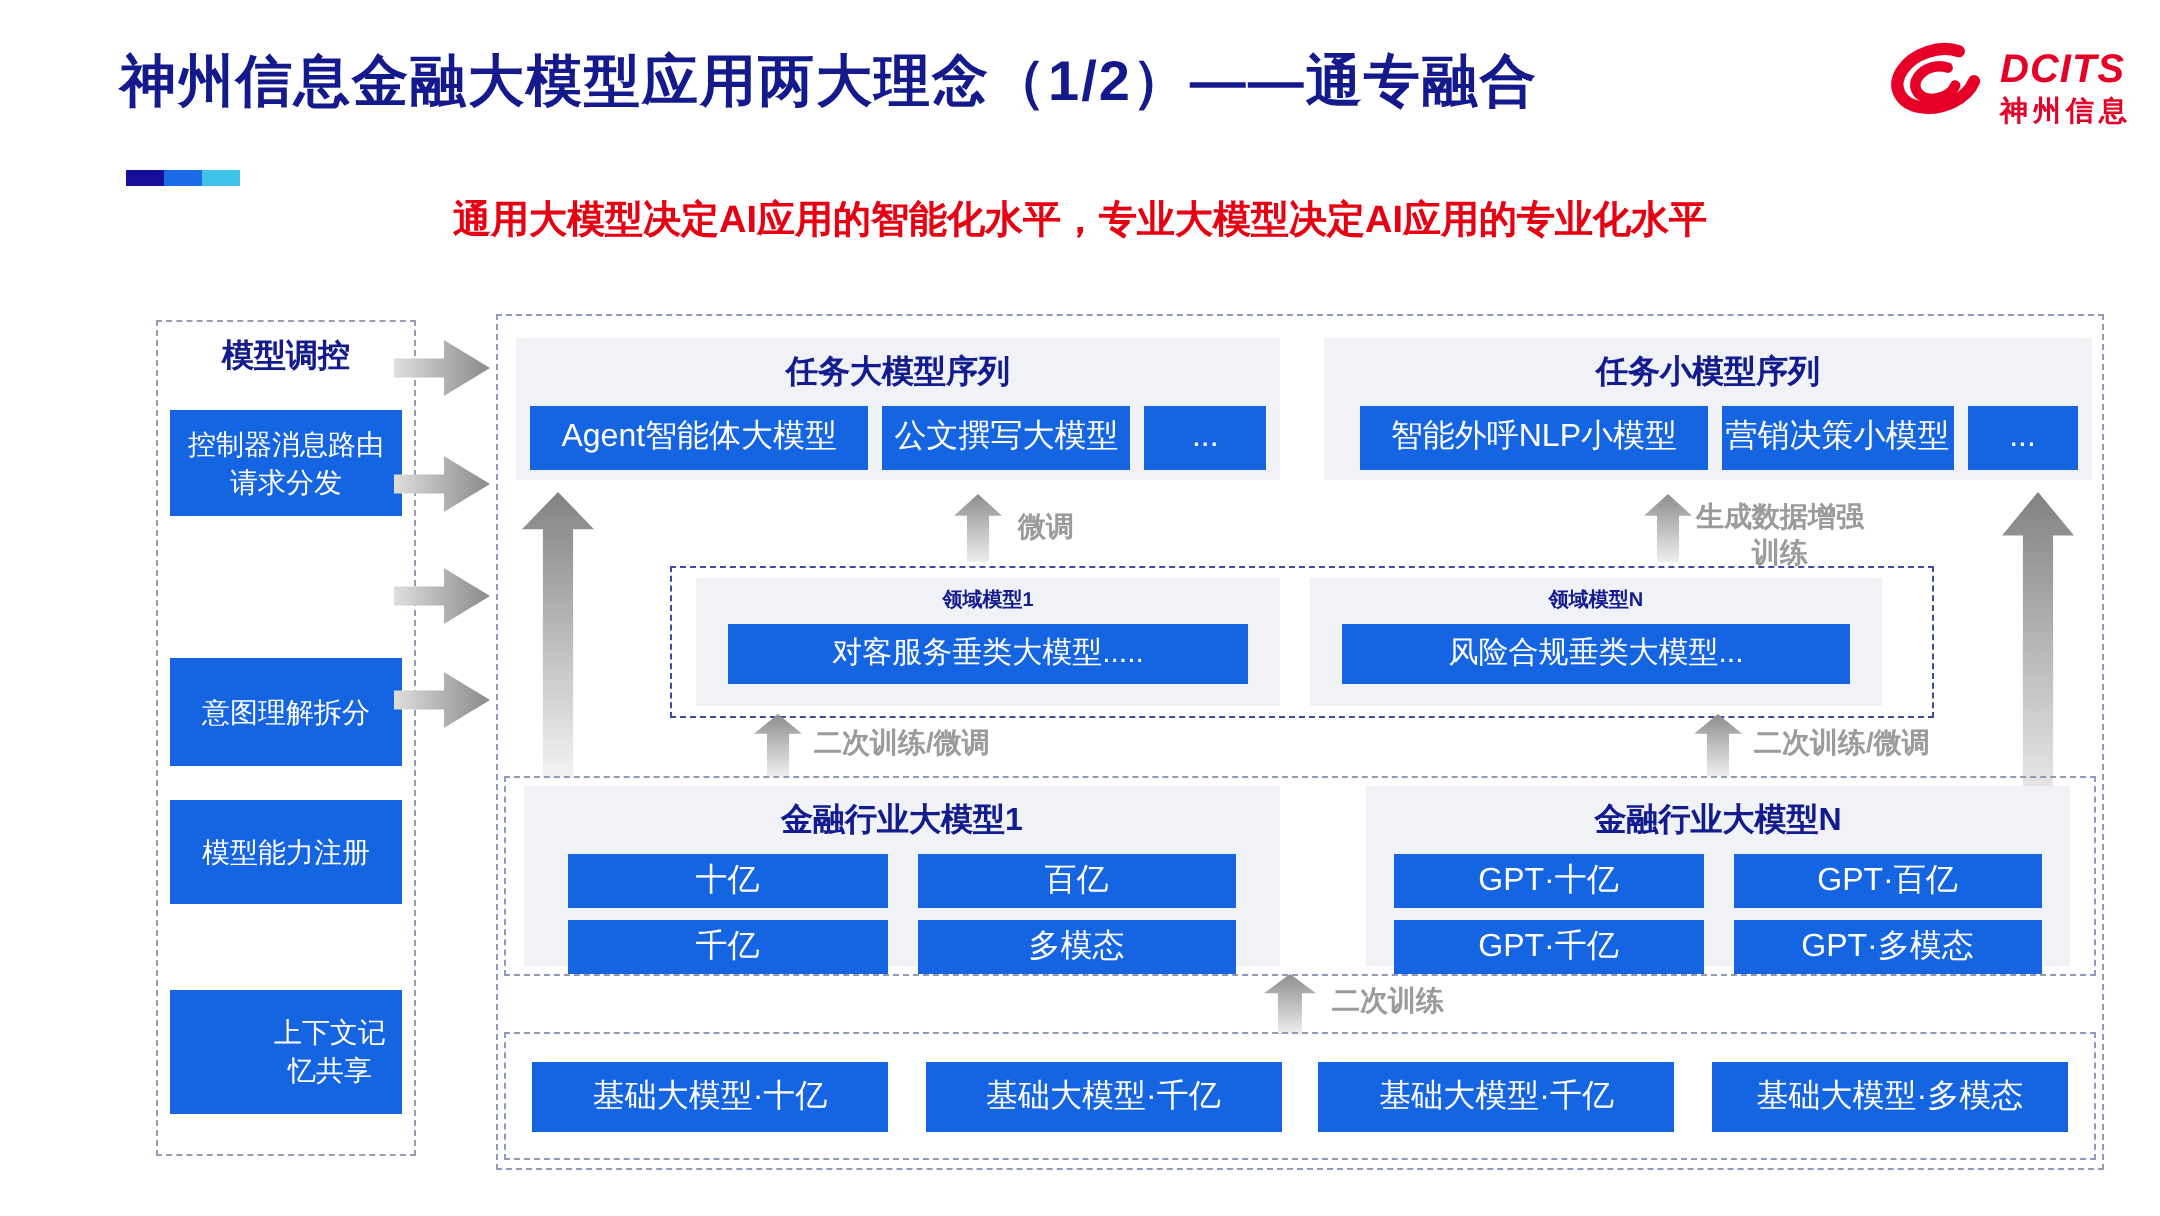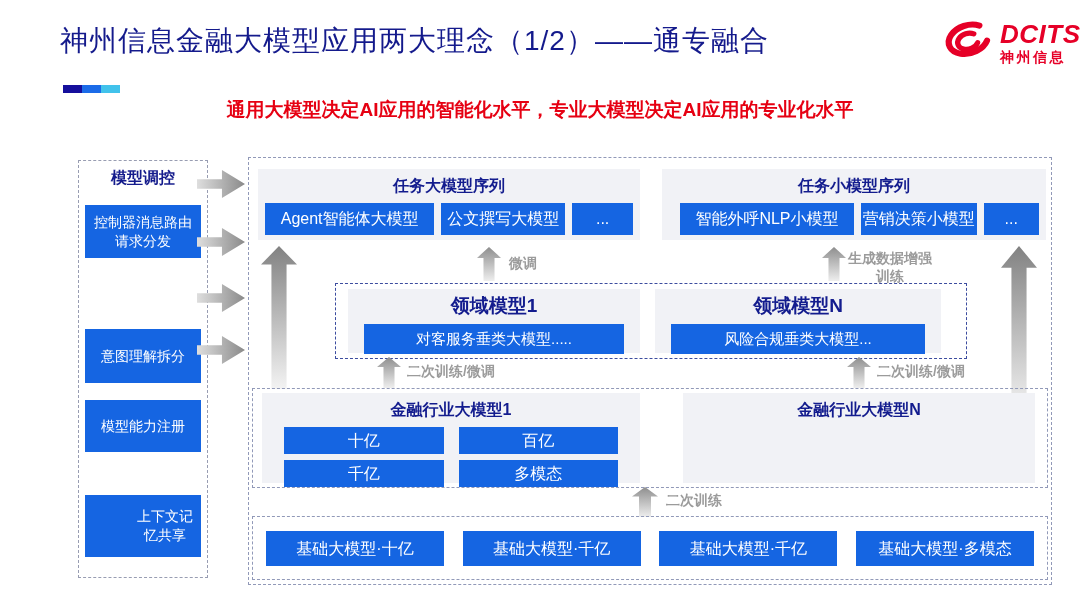--- a/index.html
+++ b/index.html
@@ -2,28 +2,28 @@
 <html><head>
 <meta charset="utf-8">
 <style>
   html,body{margin:0;padding:0;}
   body{
     width:1080px;height:608px;position:relative;background:#ffffff;
     font-family:"Liberation Sans","DejaVu Sans",sans-serif;overflow:hidden;
   }
   .abs{position:absolute;}
   
-  .slide-title{left:60px;top:22px;font-size:28px;font-weight:400;color:#141A8C;letter-spacing:1px;}
+  .slide-title{left:60px;top:22px;font-size:28px;font-weight:700;color:#141A8C;letter-spacing:1px;}
   .accent-bar{left:63px;top:85px;display:flex;height:8px;}
   .accent-bar span{display:block;width:19px;height:8px;}
   .seg1{background:#150F9C;} .seg2{background:#1B6BE8;} .seg3{background:#41C2EB;}
   .subtitle{left:0;top:97px;width:1080px;text-align:center;font-size:19px;font-weight:800;color:#E60012;}
   .logo{left:938px;top:18px;display:flex;align-items:center;gap:6px;}
   .logo-txt{display:flex;flex-direction:column;line-height:1.05;}
-  .logo-brand{color:#E60027;font-size:26px;font-weight:900;font-style:italic;letter-spacing:.5px;}
+  .logo-brand{color:#E60027;font-size:20px;font-weight:900;font-style:italic;letter-spacing:.5px;}
   .logo-cn{color:#E60027;font-size:14px;font-weight:700;letter-spacing:2.5px;margin-top:2px;}
   
   .sidebar{left:78px;top:160px;width:130px;height:418px;border:1px dashed #989DB2;box-sizing:border-box;}
   .sidebar-title{position:absolute;left:0;top:7px;width:100%;text-align:center;font-size:16px;font-weight:800;color:#141B8C;}
   .sideitem{position:absolute;left:6px;width:116px;background:#1565E2;color:#fff;font-size:14px;
     display:flex;align-items:center;justify-content:center;text-align:center;line-height:1.35;padding:2px 4px;box-sizing:border-box;}
   .si0{top:44px;height:53px;} .si1{top:142px;height:54px;margin-top:26px;} .si2{top:239px;height:52px;} .si3{top:334px;height:62px;padding-left:48px;}
   
   .arrow-right{clip-path:polygon(0 33%,52% 33%,52% 0,100% 50%,52% 100%,52% 67%,0 67%);
     background:linear-gradient(to right,#dedede,#8a8a8a);}
@@ -46,21 +46,21 @@
   .box-row .bluebox{height:32px;}
   .tl{left:258px;top:169px;width:382px;height:71px;}
   .ts{left:662px;top:169px;width:384px;height:71px;}
   .w46{flex:0 0 46%;} .w36{flex:1 1 36%;} .w18{flex:0 0 16.5%;}
   .w47{flex:0 0 47%;margin-left:11px;} .w37{flex:1 1 37%;} .w16{flex:0 0 15%;}
   
   .domain-dash{left:335px;top:283px;width:632px;height:76px;border:1px dashed #3C4C9F;box-sizing:border-box;}
   .dpanel{position:absolute;height:64px;}
   .d1{left:348px;top:289px;width:292px;}
   .dn{left:655px;top:289px;width:286px;}
-  .dpanel .panel-title{padding-top:4px;font-size:19px;}
+  .dpanel .panel-title{padding-top:4px;font-size:10px;}
   .dpanel .bluebox{margin:5px 16px 0;height:30px;font-size:15px;}
   
   .industry-dash{left:252px;top:388px;width:796px;height:100px;border:1px dashed #9199B8;box-sizing:border-box;}
   .ipanel{position:absolute;height:90px;}
   .i1{left:262px;top:393px;width:378px;}
   .in{left:683px;top:393px;width:352px;}
   .igrid{display:grid;grid-template-columns:1fr 1fr;gap:6px 15px;margin:6px 22px 0;}
   .in .igrid{margin:6px 14px 0;}
   .igrid .bluebox{height:27px;}
   
@@ -155,20 +155,26 @@
   <div class="panel-title">金融行业大模型1</div>
   <div class="igrid">
     <div class="bluebox">十亿</div>
     <div class="bluebox">百亿</div>
     <div class="bluebox">千亿</div>
     <div class="bluebox">多模态</div>
   </div>
 </div>
 <div class="abs panel ipanel in">
   <div class="panel-title">金融行业大模型N</div>
+  <div class="igrid">
+    <div class="bluebox">GPT·十亿</div>
+    <div class="bluebox">GPT·百亿</div>
+    <div class="bluebox">GPT·千亿</div>
+    <div class="bluebox">GPT·多模态</div>
+  </div>
 </div>
 
 <div class="abs arrow-up" style="left:632px;top:487px;width:26px;height:30px;"></div>
 <div class="abs grylabel" style="left:666px;top:492px;">二次训练</div>
 
 <div class="abs base-dash">
   <div class="base-row">
     <div class="bluebox">基础大模型·十亿</div>
     <div class="bluebox">基础大模型·千亿</div>
     <div class="bluebox">基础大模型·千亿</div>

